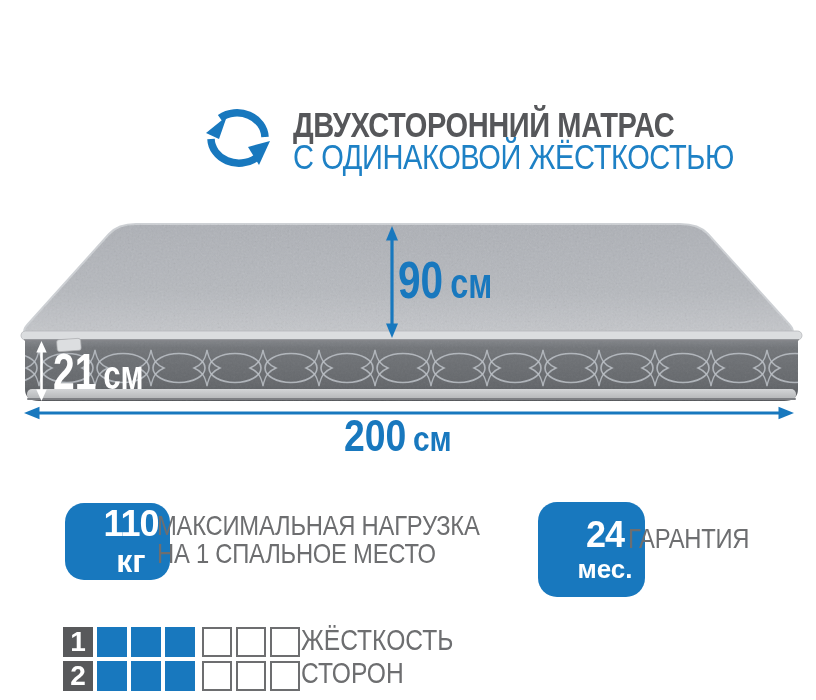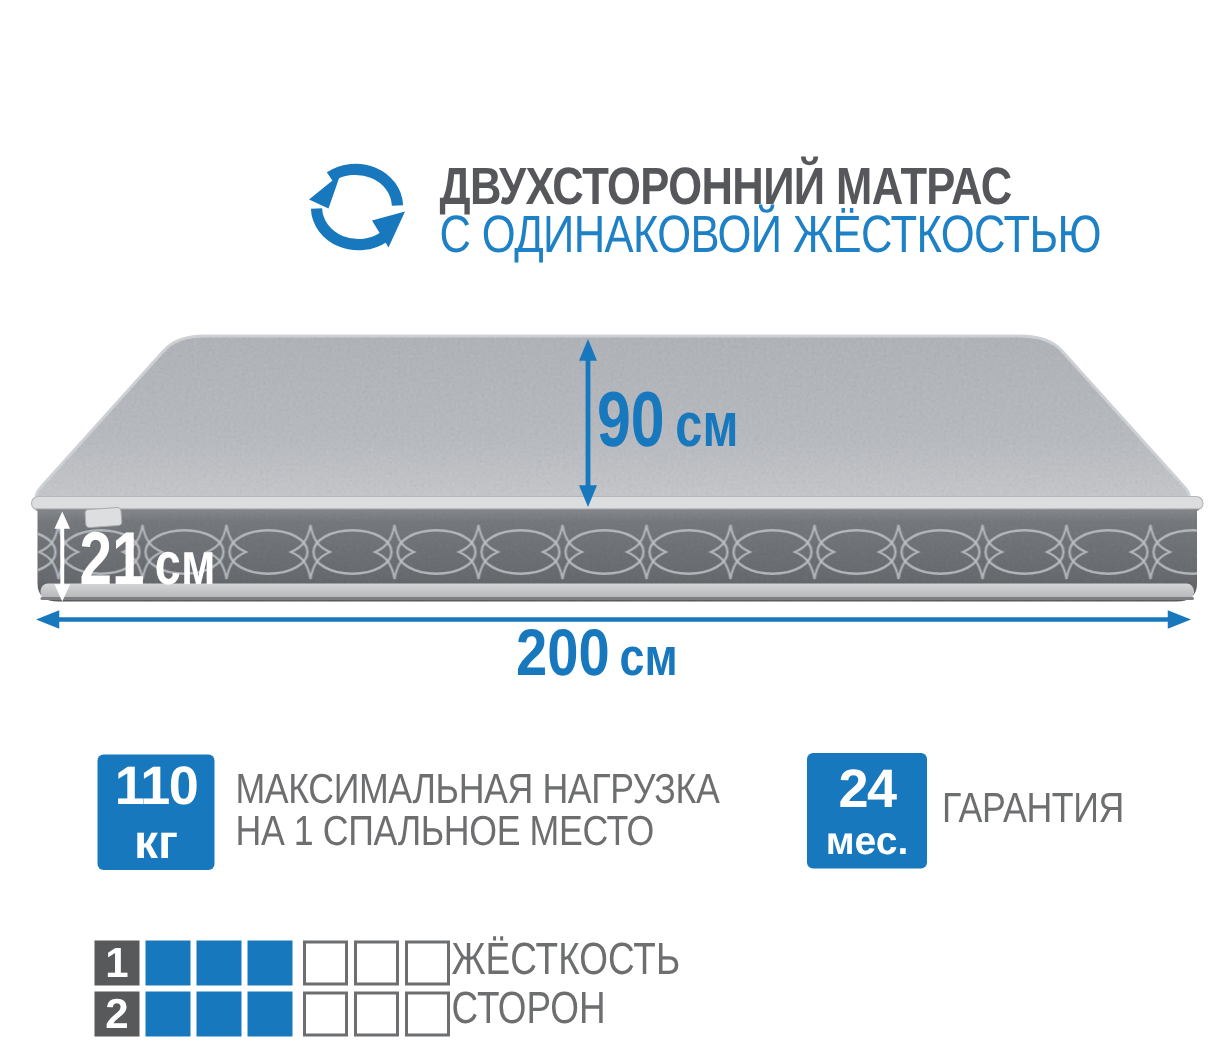--- a/index.html
+++ b/index.html
@@ -32,24 +32,24 @@
   
   .scene{position:absolute;left:0;top:160px;width:816px;height:250px;}
   
   .dim{position:absolute;font-weight:bold;line-height:1;white-space:nowrap;
        transform:scaleX(.78);transform-origin:left top;color:var(--accent);}
   .dim .dim-unit{font-size:.8em;margin-left:.22em;}
   .dim-depth{left:398px;top:215px;font-size:52px;}
   .dim-height{left:53px;top:308px;font-size:50px;color:#ffffff;}
   .dim-width{left:344px;top:375px;font-size:44px;transform:scaleX(.85);}
   
-  .badge{position:absolute;background:var(--accent);border-radius:4px;color:#fff;
-         display:flex;flex-direction:column;align-items:center;justify-content:center;text-align:center;}
+  .badge{position:absolute;background:var(--accent);border-radius:19px;color:#fff;
+         display:flex;flex-direction:column;align-items:center;justify-content:center;text-align:center;padding-left:27px;}
   .badge-load{left:65px;top:464px;width:78px;height:77px;}
-  .badge-warranty{left:538px;top:463px;width:80px;height:77px;}
+  .badge-warranty{left:538px;top:463px;width:80px;height:95px;}
   .badge-val{font-size:36px;font-weight:bold;line-height:1;letter-spacing:-1px;}
   .badge-unit{font-size:32px;font-weight:bold;line-height:1;margin-top:3px;}
   .badge-warranty .badge-unit{font-size:26px;}
   .feature-label{position:absolute;color:var(--label-gray);font-size:28px;line-height:28px;
                  transform:scaleX(.85);transform-origin:left top;white-space:nowrap;letter-spacing:-0.3px;}
   .feature-label-load{left:157px;top:473px;}
   .feature-label-warranty{left:628px;top:486px;}
   
   .hrow{position:absolute;display:flex;gap:4px;}
   .hrow-1{left:63px;top:588px;}

